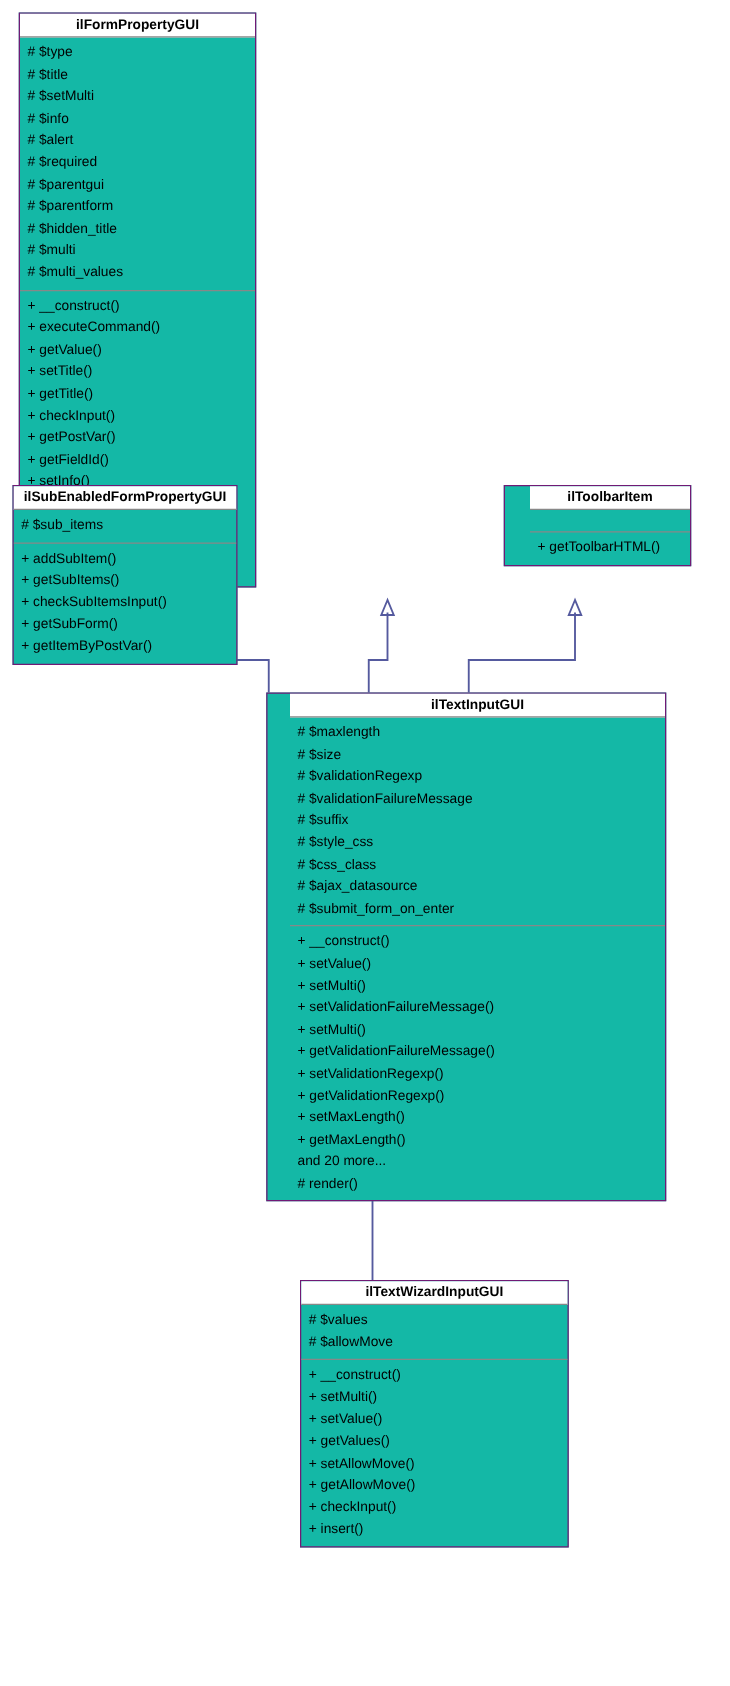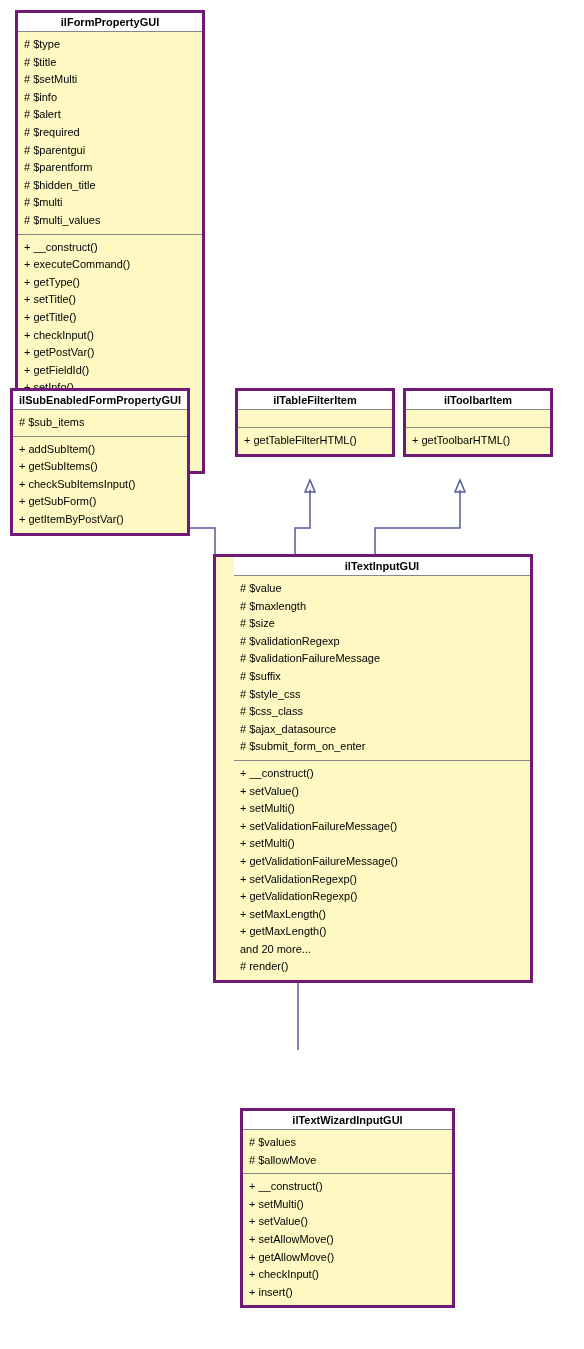--- a/index.html
+++ b/index.html
@@ -14,22 +14,22 @@
     }
 
     .diagram-container {
       position: relative;
       width: 584px;
       height: 1349px;
     }
 
     .uml-box {
       position: absolute;
-      border: 3px solid #701a75;
-      background: #fef9c3;
+      border: 1px solid #701a75;
+      background: #14b8a6;
     }
 
     .uml-box-title {
       background: #fff;
       border-bottom: 1px solid #888;
       padding: 3px 6px;
       text-align: center;
       font-weight: bold;
       font-size: 11px;
     }
@@ -105,21 +105,21 @@
       <p># $required</p>
       <p># $parentgui</p>
       <p># $parentform</p>
       <p># $hidden_title</p>
       <p># $multi</p>
       <p># $multi_values</p>
     </div>
     <div class="uml-section">
       <p>+ __construct()</p>
       <p>+ executeCommand()</p>
-      <p>+ getType()</p>
+      <p>+ getValue()</p>
       <p>+ setTitle()</p>
       <p>+ getTitle()</p>
       <p>+ checkInput()</p>
       <p>+ getPostVar()</p>
       <p>+ getFieldId()</p>
       <p>+ setInfo()</p>
       <p>+ getInfo()</p>
       <p>and 26 more...</p>
       <p># setType()</p>
       <p># getMultiIconsHTML()</p>
@@ -133,42 +133,33 @@
     </div>
     <div class="uml-section">
       <p>+ addSubItem()</p>
       <p>+ getSubItems()</p>
       <p>+ checkSubItemsInput()</p>
       <p>+ getSubForm()</p>
       <p>+ getItemByPostVar()</p>
     </div>
   </div>
 
-  <div class="uml-box" style="left:235px; top:388px; width:160px;">
-    <div class="uml-box-title">ilTableFilterItem</div>
-    <div class="uml-section" style="min-height:18px;">
-    </div>
-    <div class="uml-section">
-      <p>+ getTableFilterHTML()</p>
-    </div>
-  </div>
-
-  <div class="uml-box" style="left:403px; top:388px; width:150px;">
+
+  <div class="uml-box" style="left:403px; top:388px; width:150px;padding-left:20px;">
     <div class="uml-box-title">ilToolbarItem</div>
     <div class="uml-section" style="min-height:18px;">
     </div>
     <div class="uml-section">
       <p>+ getToolbarHTML()</p>
     </div>
   </div>
 
   <div class="uml-box" style="left:213px; top:554px; width:320px;padding-left:18px;">
     <div class="uml-box-title">ilTextInputGUI</div>
     <div class="uml-section">
-      <p># $value</p>
       <p># $maxlength</p>
       <p># $size</p>
       <p># $validationRegexp</p>
       <p># $validationFailureMessage</p>
       <p># $suffix</p>
       <p># $style_css</p>
       <p># $css_class</p>
       <p># $ajax_datasource</p>
       <p># $submit_form_on_enter</p>
     </div>
@@ -181,30 +172,31 @@
       <p>+ getValidationFailureMessage()</p>
       <p>+ setValidationRegexp()</p>
       <p>+ getValidationRegexp()</p>
       <p>+ setMaxLength()</p>
       <p>+ getMaxLength()</p>
       <p>and 20 more...</p>
       <p># render()</p>
     </div>
   </div>
 
-  <div class="uml-box" style="left:240px; top:1108px; width:215px;">
+  <div class="uml-box" style="left:240px; top:1024px; width:215px;">
     <div class="uml-box-title">ilTextWizardInputGUI</div>
     <div class="uml-section">
       <p># $values</p>
       <p># $allowMove</p>
     </div>
     <div class="uml-section">
       <p>+ __construct()</p>
       <p>+ setMulti()</p>
       <p>+ setValue()</p>
+      <p>+ getValues()</p>
       <p>+ setAllowMove()</p>
       <p>+ getAllowMove()</p>
       <p>+ checkInput()</p>
       <p>+ insert()</p>
     </div>
   </div>
 
 </div>
 
 </body></html>

